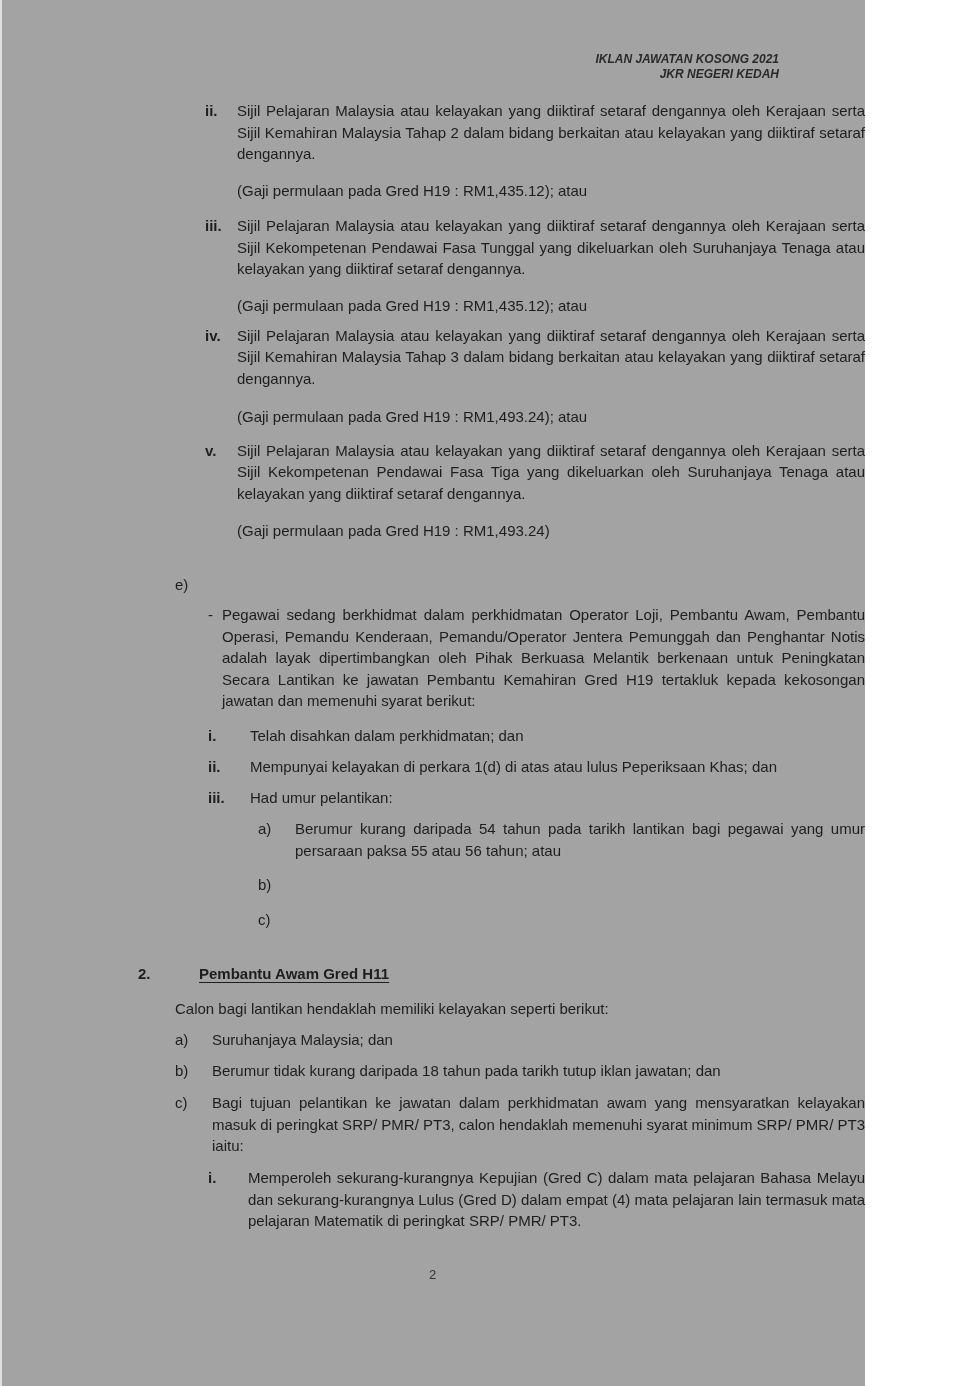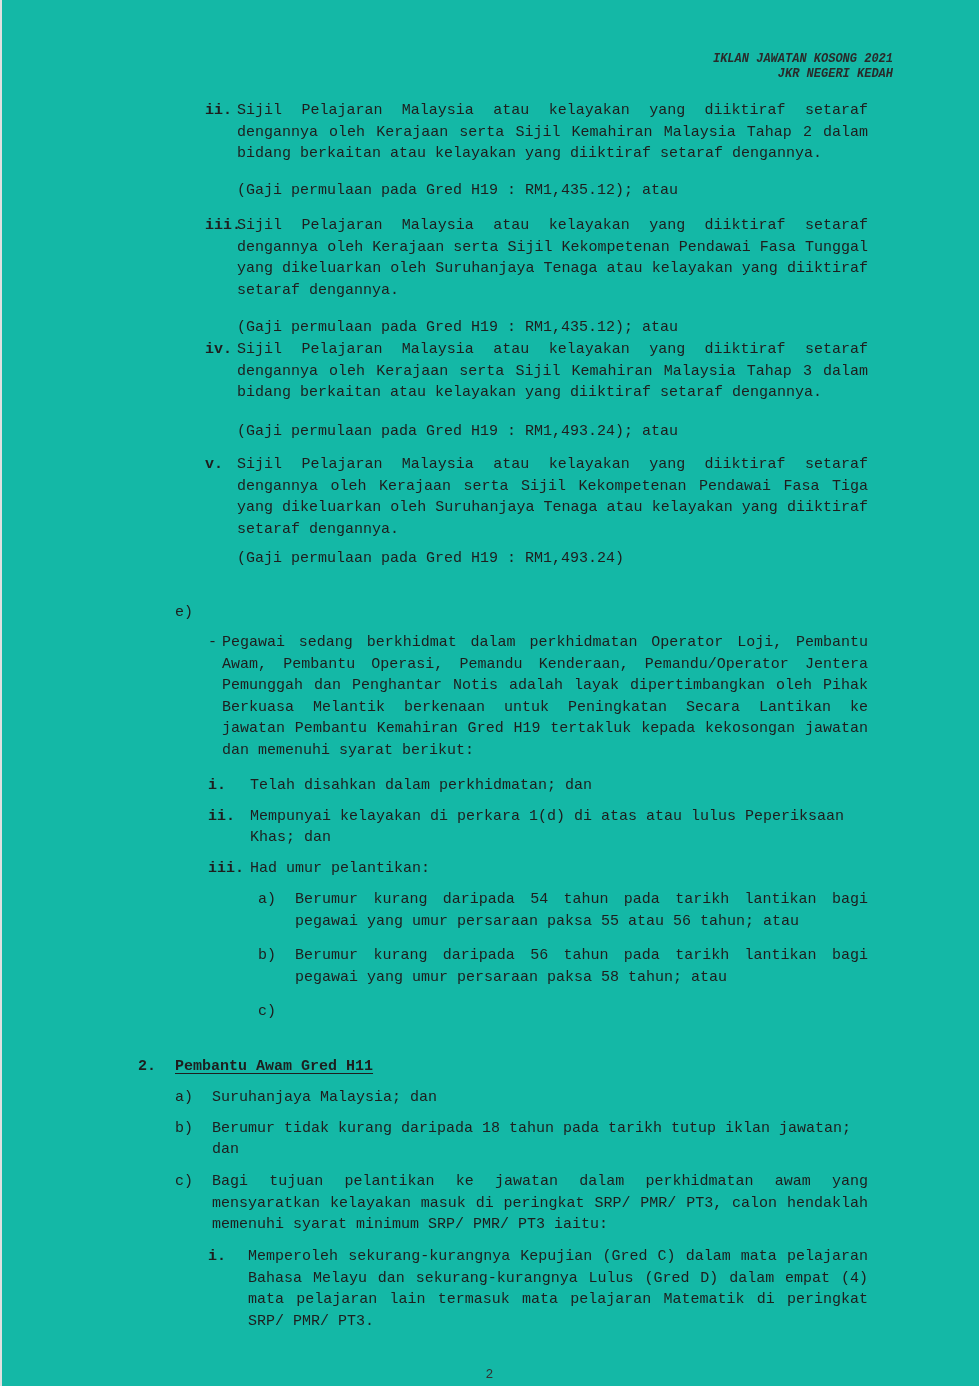--- a/index.html
+++ b/index.html
@@ -1,22 +1,22 @@
 <!DOCTYPE html>
 <html><head>
 <meta charset="utf-8">
 <style>
   * { box-sizing: border-box; }
   html, body { margin: 0; padding: 0; background: #ffffff; }
   .page {
     position: relative;
-    width: 979px;
+    width: 865px;
     height: 1386px;
-    background: #14b8a6;
-    font-family: Liberation Mono, monospace;
+    background: #a3a3a3;
+    font-family: Liberation Sans, sans-serif;
     font-size: 15px;
     line-height: 21.5px;
     color: #1e1e1e;
     overflow: hidden;
     display: flex;
     flex-direction: column;
     align-items: stretch;
   }
   .edge-line {
     position: absolute;
@@ -62,20 +62,21 @@
   .lvl2 .mk { width: 37px; }
   .lvl2 .body { width: 656px; }
   .intro { margin-left: 175px; }
   .lvlR2 { margin-left: 208px; }
   .lvlR2 .mk { width: 40px; }
   .lvlR2 .body { width: 620px; }
   .sec-title {
     font-weight: bold;
     text-decoration: underline;
     text-underline-offset: 3px;
+    margin-left: 24px;
   }
   .pgnum {
     margin-top: 32px;
     text-align: center;
     font-size: 13px;
     color: #333333;
   }
 </style>
 </head>
 <body>
@@ -93,31 +94,31 @@
     <p class="body just">Sijil Pelajaran Malaysia atau kelayakan yang diiktiraf setaraf dengannya oleh Kerajaan serta Sijil Kemahiran Malaysia Tahap 2 dalam bidang berkaitan atau kelayakan yang diiktiraf setaraf dengannya.</p>
   </div>
   <p class="gaji" style="margin-top:15.5px">(Gaji permulaan pada Gred H19 : RM1,435.12); atau</p>
 
   <div class="row lvl1" style="margin-top:13.5px">
     <span class="mk b">iii.</span>
     <p class="body just">Sijil Pelajaran Malaysia atau kelayakan yang diiktiraf setaraf dengannya oleh Kerajaan serta Sijil Kekompetenan Pendawai Fasa Tunggal yang dikeluarkan oleh Suruhanjaya Tenaga atau kelayakan yang diiktiraf setaraf dengannya.</p>
   </div>
   <p class="gaji" style="margin-top:15.5px">(Gaji permulaan pada Gred H19 : RM1,435.12); atau</p>
 
-  <div class="row lvl1" style="margin-top:1px">
+  <div class="row lvl1" style="margin-top:8px">
     <span class="mk b">iv.</span>
     <p class="body just">Sijil Pelajaran Malaysia atau kelayakan yang diiktiraf setaraf dengannya oleh Kerajaan serta Sijil Kemahiran Malaysia Tahap 3 dalam bidang berkaitan atau kelayakan yang diiktiraf setaraf dengannya.</p>
   </div>
   <p class="gaji" style="margin-top:17px">(Gaji permulaan pada Gred H19 : RM1,493.24); atau</p>
 
   <div class="row lvl1" style="margin-top:12px">
     <span class="mk b">v.</span>
     <p class="body just">Sijil Pelajaran Malaysia atau kelayakan yang diiktiraf setaraf dengannya oleh Kerajaan serta Sijil Kekompetenan Pendawai Fasa Tiga yang dikeluarkan oleh Suruhanjaya Tenaga atau kelayakan yang diiktiraf setaraf dengannya.</p>
   </div>
-  <p class="gaji" style="margin-top:8px">(Gaji permulaan pada Gred H19 : RM1,493.24)</p>
+  <p class="gaji" style="margin-top:16px">(Gaji permulaan pada Gred H19 : RM1,493.24)</p>
 
   <div class="row lvlE" style="margin-top:32.5px">
     <span class="mk">e)</span>
   </div>
 
   <div class="row lvlD" style="margin-top:8.5px">
     <span class="mk">-</span>
     <p class="body just">Pegawai sedang berkhidmat dalam perkhidmatan Operator Loji, Pembantu Awam, Pembantu Operasi, Pemandu Kenderaan, Pemandu/Operator Jentera Pemunggah dan Penghantar Notis adalah layak dipertimbangkan oleh Pihak Berkuasa Melantik berkenaan untuk Peningkatan Secara Lantikan ke jawatan Pembantu Kemahiran Gred H19 tertakluk kepada kekosongan jawatan dan memenuhi syarat berikut:</p>
   </div>
 
@@ -133,31 +134,31 @@
     <span class="mk b">iii.</span>
     <p class="body">Had umur pelantikan:</p>
   </div>
 
   <div class="row lvlA" style="margin-top:9.5px">
     <span class="mk">a)</span>
     <p class="body just">Berumur kurang daripada 54 tahun pada tarikh lantikan bagi pegawai yang umur persaraan paksa 55 atau 56 tahun; atau</p>
   </div>
   <div class="row lvlA" style="margin-top:13px">
     <span class="mk">b)</span>
-    <p class="body just">Berumur kurang daripada 56 tahun pada tarikh lantikan bagi pegawai yang umur persaraan paksa 58 tahun; atau</p>
   </div>
   <div class="row lvlA" style="margin-top:13px">
     <span class="mk">c)</span>
   </div>
 
   <div class="row lvlS" style="margin-top:33px">
     <span class="mk b">2.</span>
     <p class="sec-title">Pembantu Awam Gred H11</p>
   </div>
 
+  <p class="intro" style="margin-top:13.5px">Calon bagi lantikan hendaklah memiliki kelayakan seperti berikut:</p>
 
   <div class="row lvl2" style="margin-top:9.5px">
     <span class="mk">a)</span>
     <p class="body">Suruhanjaya Malaysia; dan</p>
   </div>
   <div class="row lvl2" style="margin-top:9.5px">
     <span class="mk">b)</span>
     <p class="body">Berumur tidak kurang daripada 18 tahun pada tarikh tutup iklan jawatan; dan</p>
   </div>
   <div class="row lvl2" style="margin-top:10.5px">

